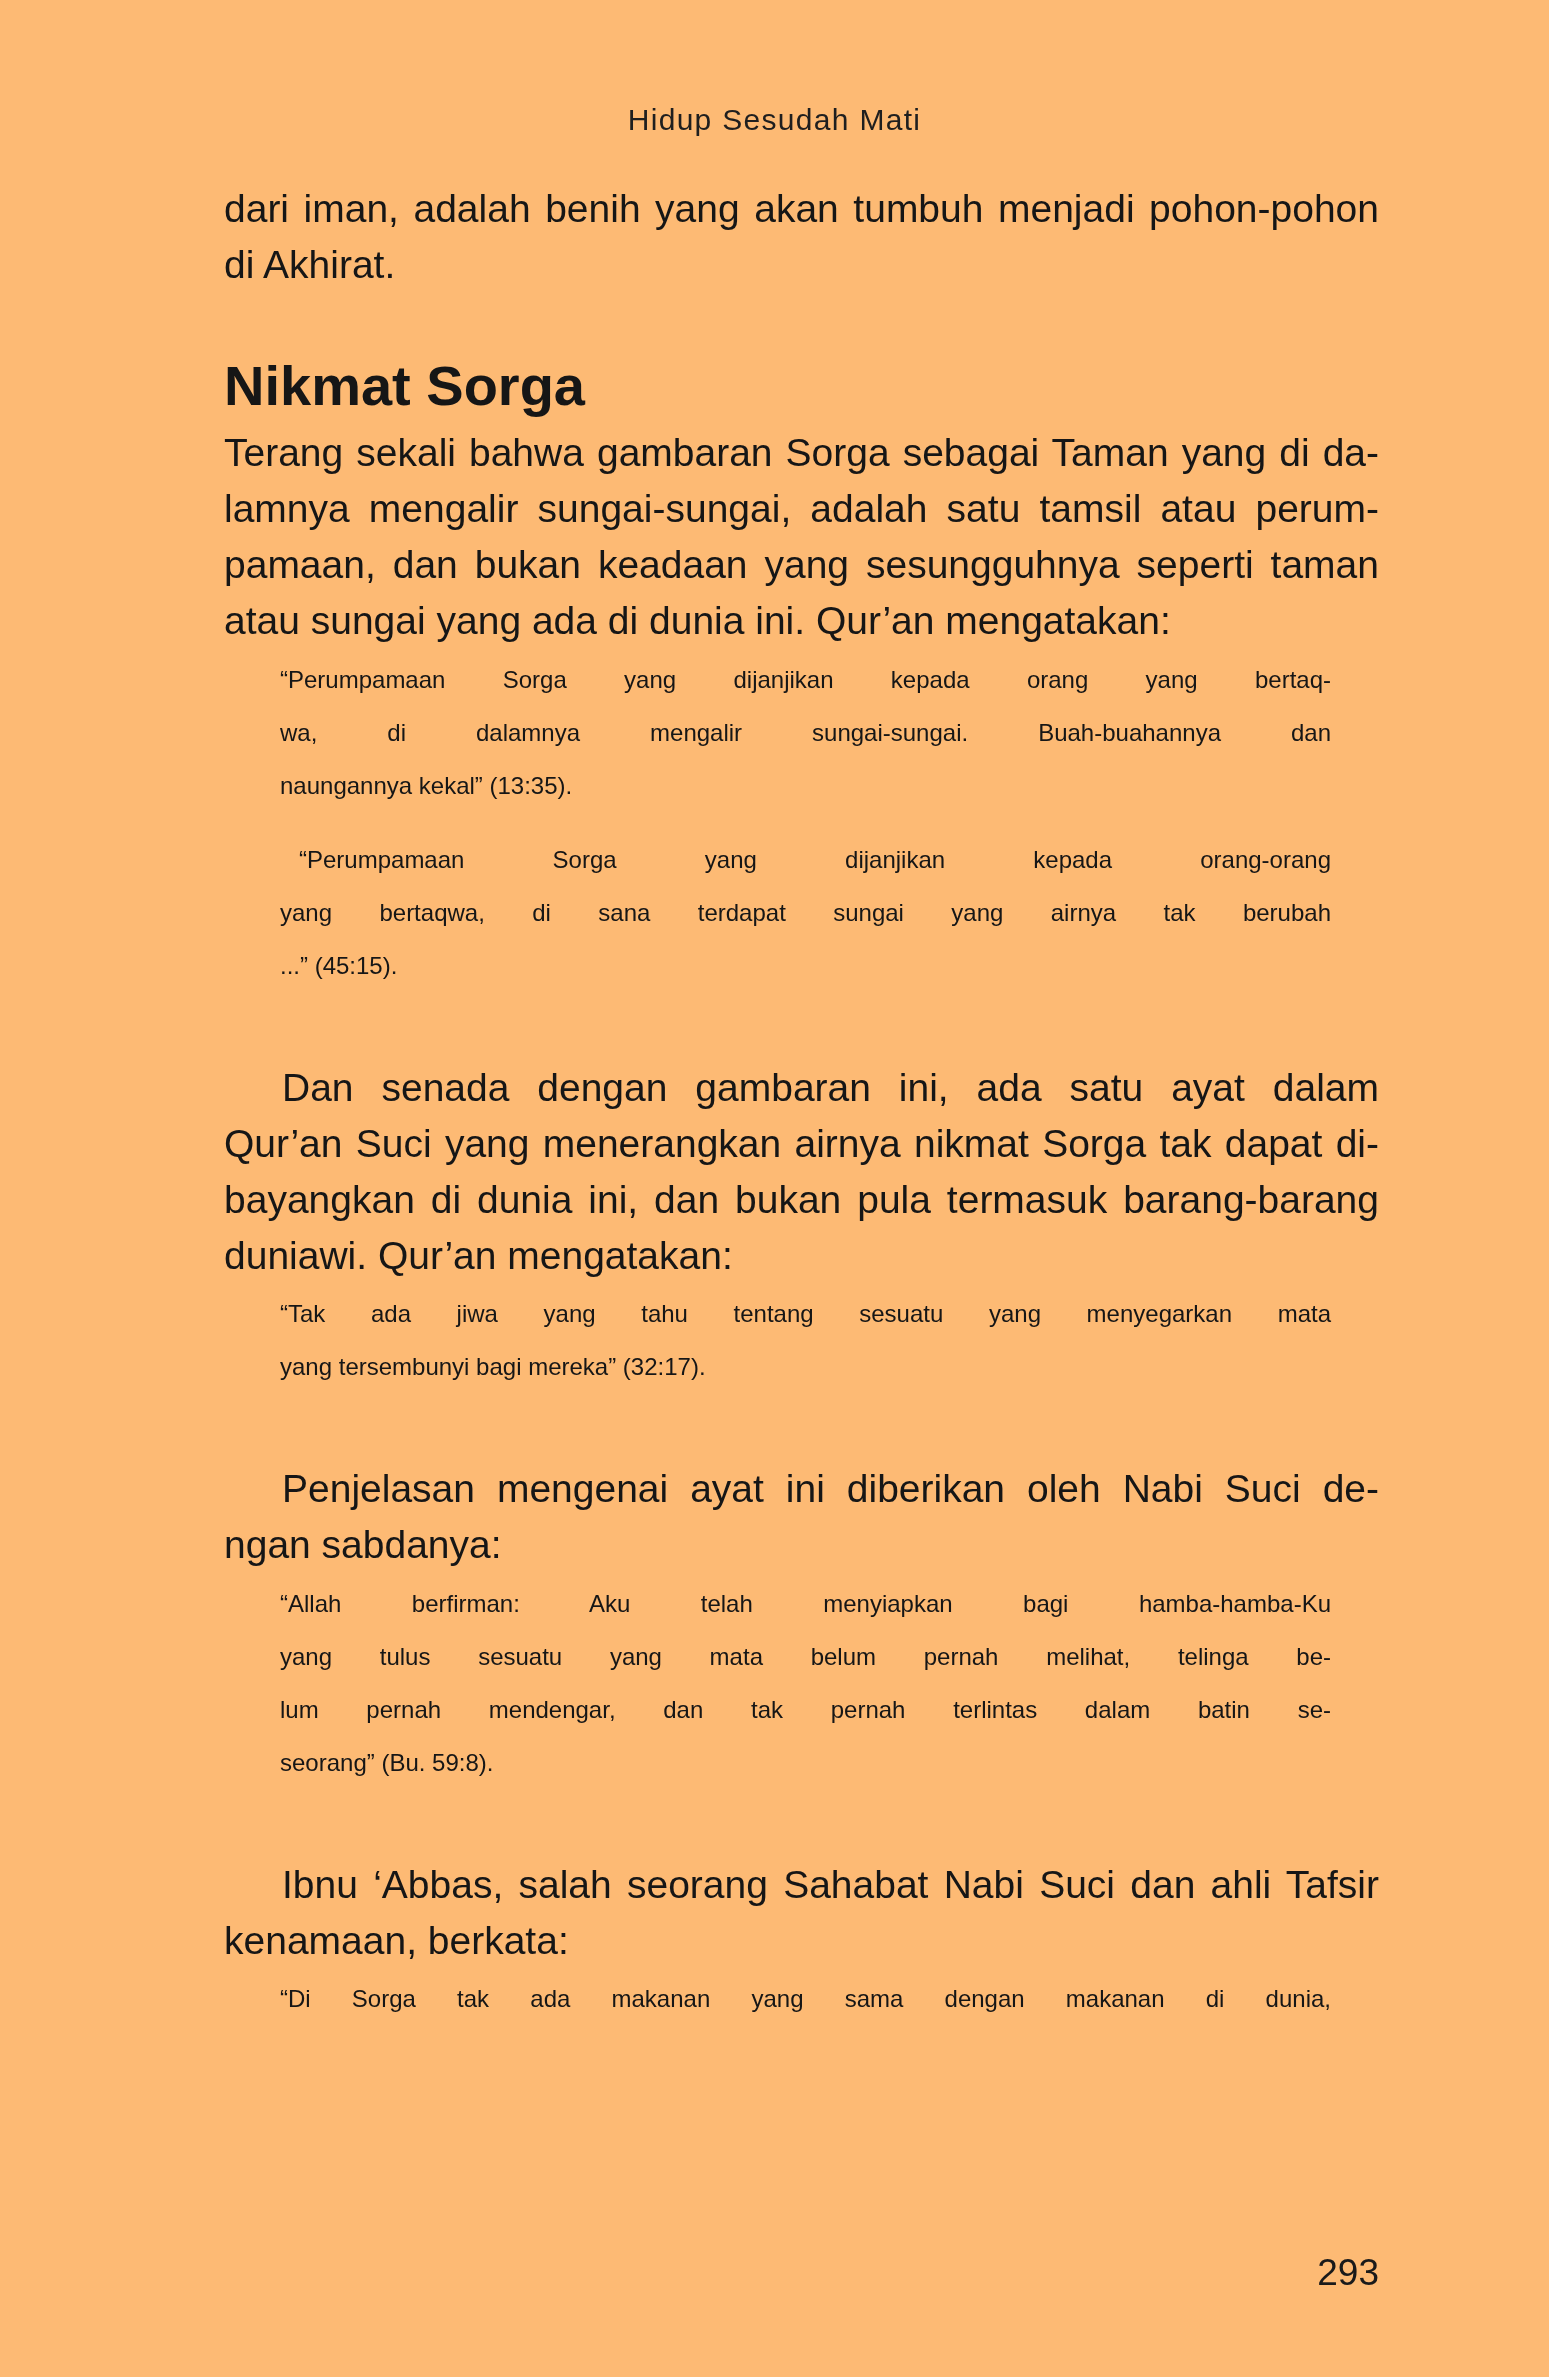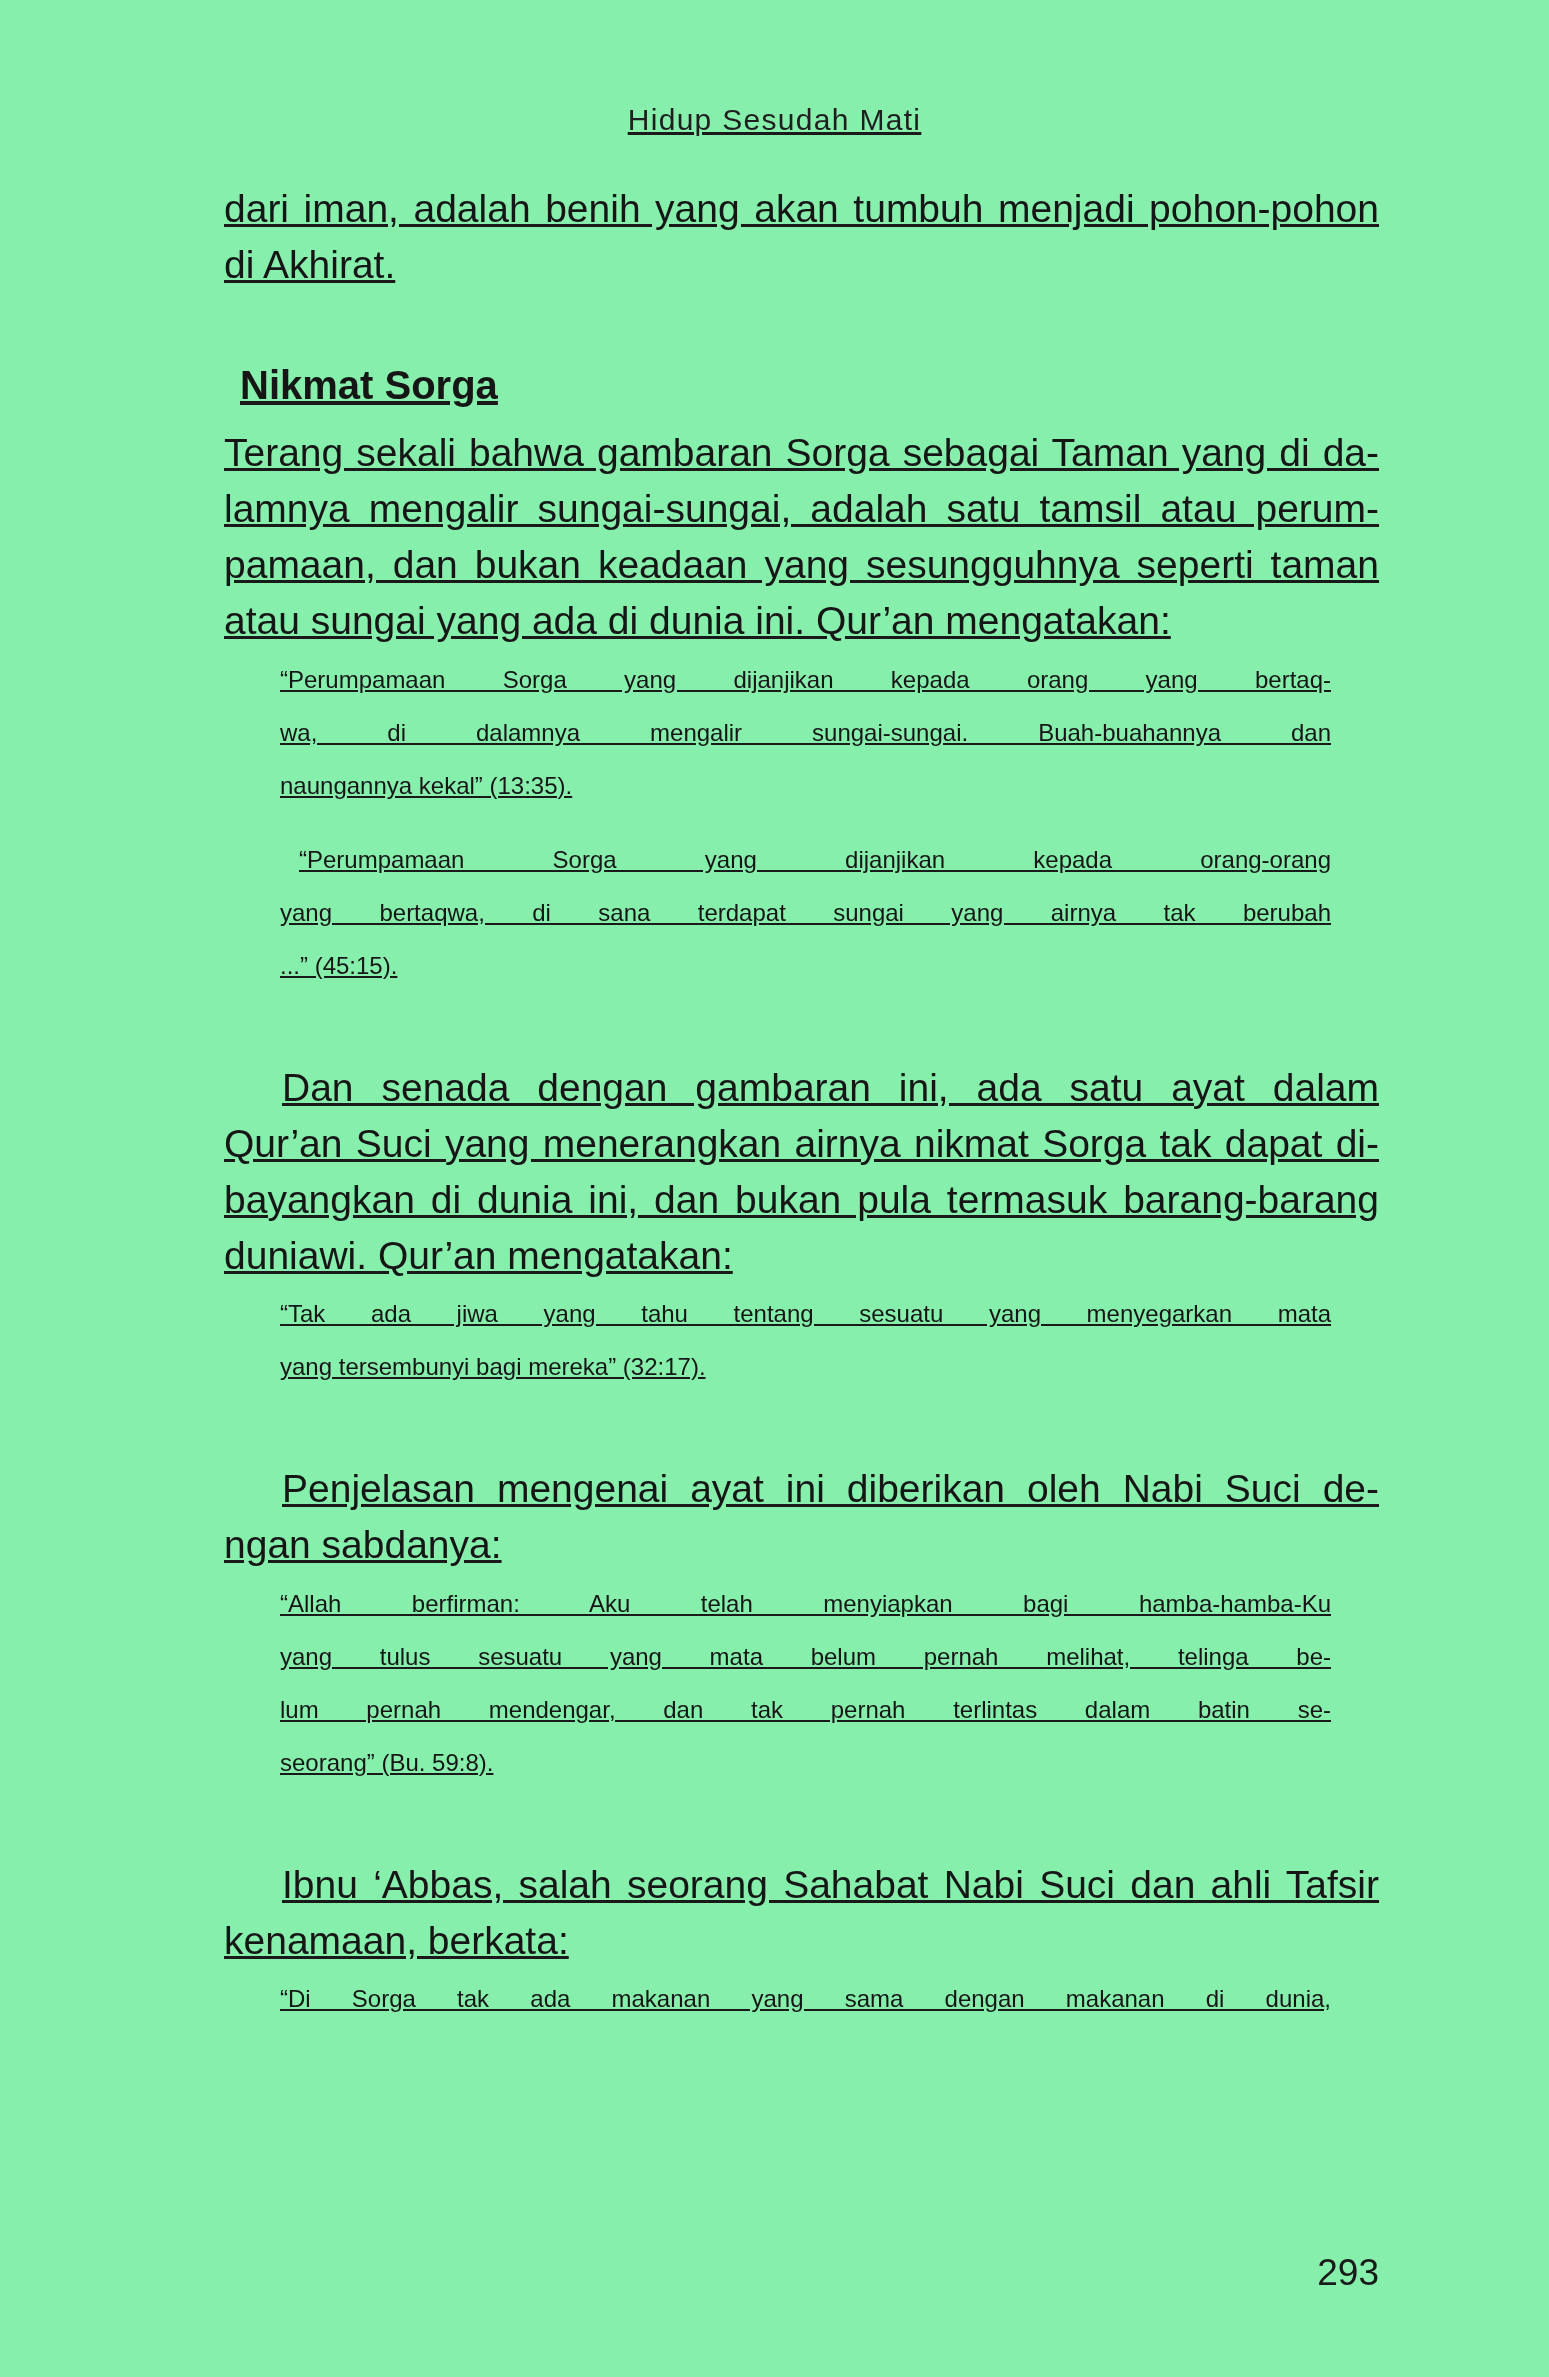--- a/index.html
+++ b/index.html
@@ -2,25 +2,24 @@
 <html style="font-size:14px"><head>
 <meta charset="utf-8">
 <style>
   * { margin: 0; padding: 0; box-sizing: border-box; }
   html, body { background: #ffffff; }
 
   .page {
     position: relative;
     width: 1549px;
     height: 2377px;
-    background: #86efac;
+    background: #fdba74;
     font-family: "Liberation Sans", sans-serif;
     color: #1a1a1a;
     overflow: hidden;
-    text-decoration: underline;
   }
 
   .running-head {
     padding-top: 102px;
     text-align: center;
     font-size: 30px;
     line-height: 35px;
     letter-spacing: 1.3px;
     color: #1f1f1f;
   }
@@ -31,23 +30,23 @@
 
   .block { color: #161616; }
 
   .block.paragraph {
     font-size: 39px;
     line-height: 56px;
   }
 
   .block.heading {
     font-weight: 700;
-    font-size: 40px;
+    font-size: 56px;
     line-height: 51px;
-    margin: 67px 0 14px 16px;
+    margin: 67px 0 14px 0;
     letter-spacing: 0px;
   }
 
   .block.quote {
     font-size: 24px;
     line-height: 53px;
     margin: 3.5px 48px 3.5px 56px;
   }
 
   .block.quote + .block.quote { margin-top: 21px; }

